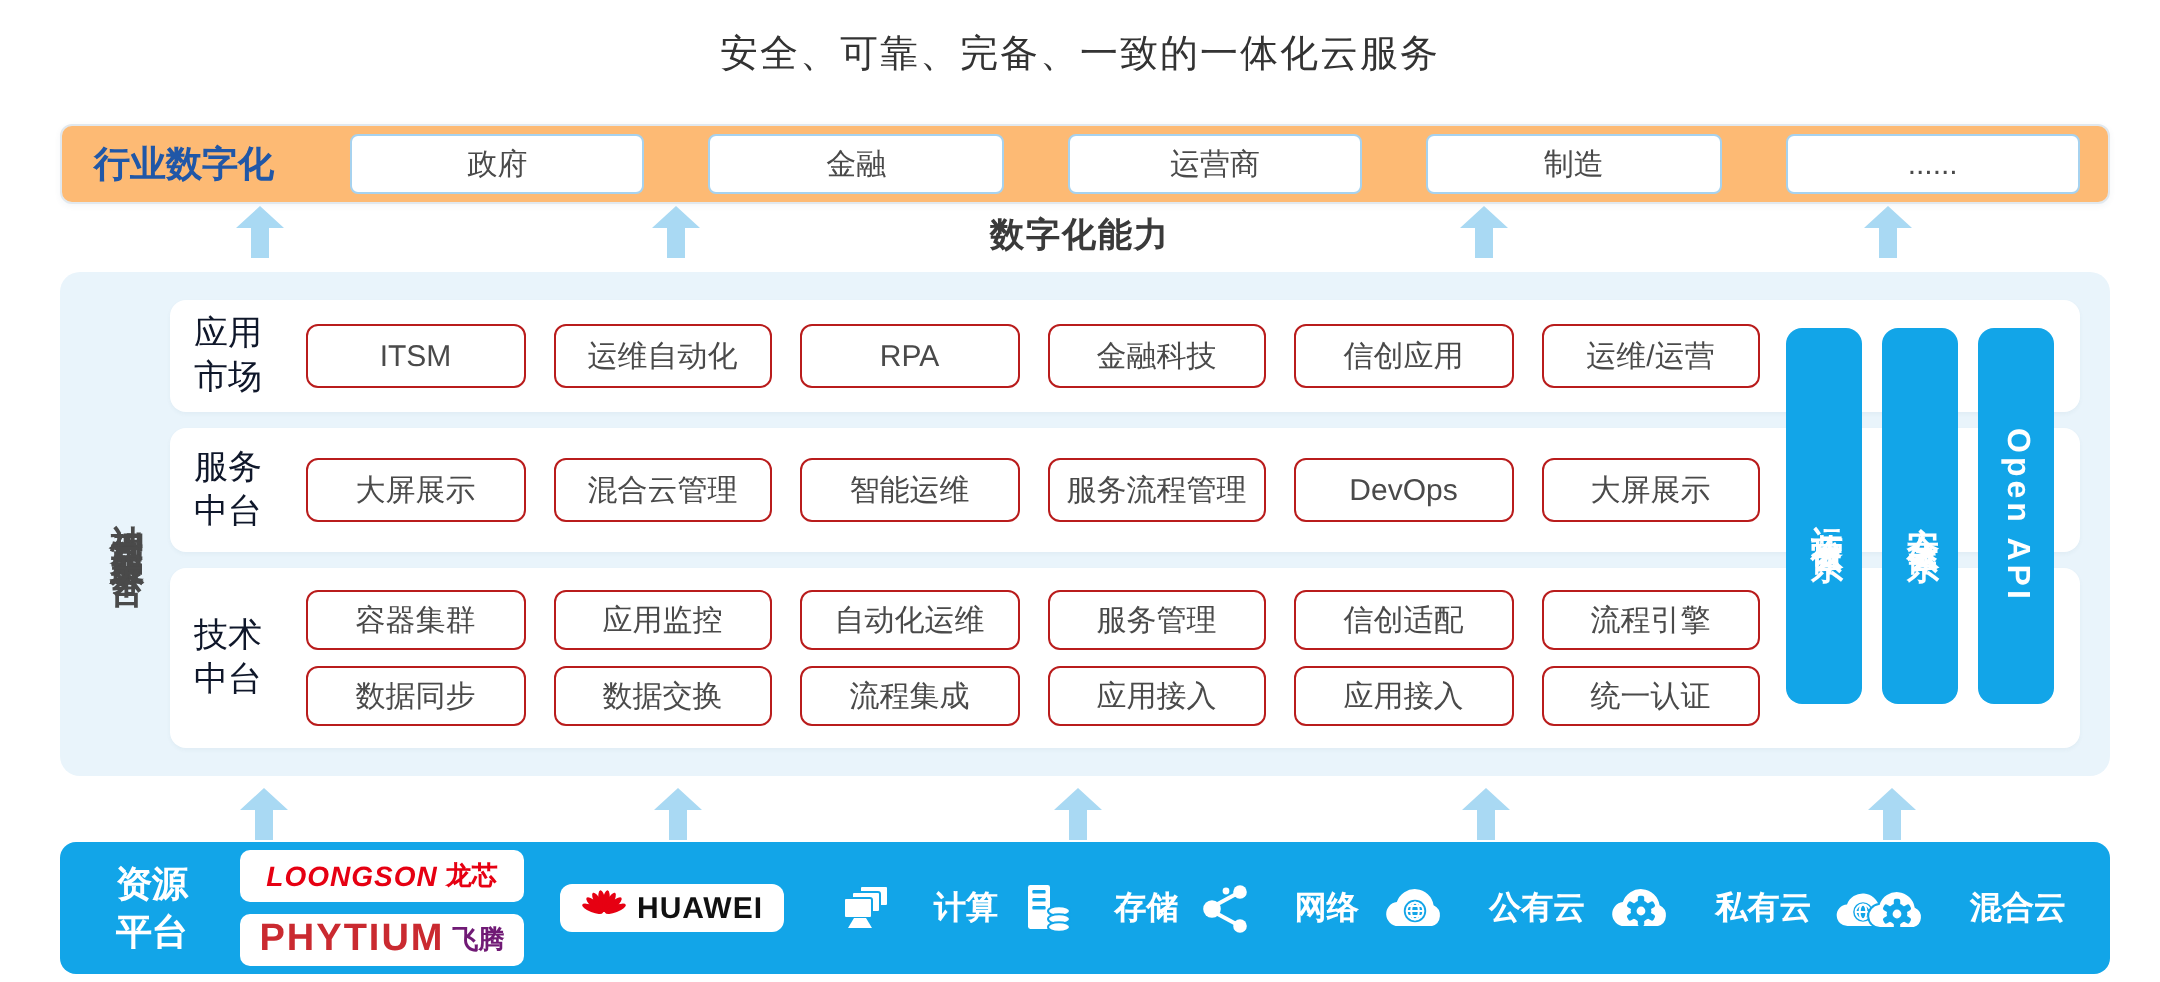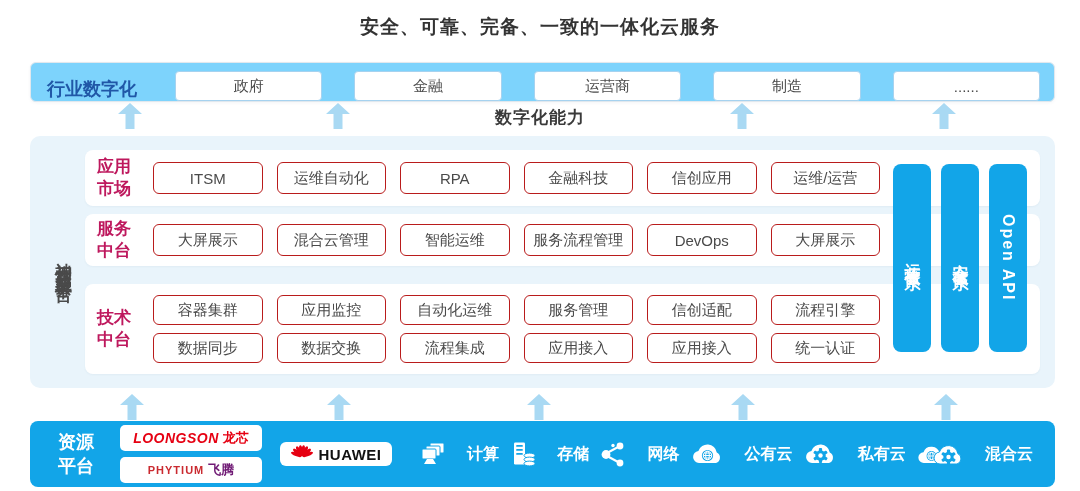--- a/index.html
+++ b/index.html
@@ -6,29 +6,29 @@
   html, body { background: #fff; }
   body {
     font-family: "Liberation Sans", "DejaVu Sans", sans-serif;
     width: 1080px; height: 491px; position: relative; overflow: hidden;
   }
   .stage { position: absolute; inset: 0; width: 1080px; height: 491px; }
 
   
   .main-title {
     position: absolute; top: 14px; left: 0; right: 0;
-    text-align: center; font-size: 19px; font-weight: bold; color: #333;
+    text-align: center; font-size: 19px; font-weight: normal; color: #333;
     letter-spacing: 1px;
   }
 
   
   .industry-row {
     position: absolute; left: 30px; top: 62px; width: 1025px; height: 40px;
-    background: #7dd3fc; border: 1px solid #e1e8ee; border-radius: 6px;
-    display: flex; align-items: flex-end; padding: 0 14px 0 16px; gap: 32px;
+    background: #fdba74; border: 1px solid #e1e8ee; border-radius: 6px;
+    display: flex; align-items: center; padding: 0 14px 0 16px; gap: 32px;
     box-shadow: 0 1px 3px rgba(60,90,120,.06);
   }
   .industry-label {
     font-size: 18px; font-weight: bold; color: #2057a7; white-space: nowrap;
     margin-right: 6px;
   }
   .industry-chip {
     flex: 1; height: 30px; border: 1px solid #a6d2ef; border-radius: 4px;
     background: #fff; color: #4a4a4a; font-size: 15px;
     display: flex; align-items: center; justify-content: center;
@@ -53,25 +53,25 @@
     font-size: 17px; font-weight: bold; color: #4a4a4a; letter-spacing: 3px;
   }
   .p-row {
     position: absolute; left: 55px; width: 955px;
     background: #fff; border-radius: 8px;
     display: flex; align-items: center;
     padding: 0 160px 0 12px; gap: 12px;
     box-shadow: 0 1px 2px rgba(60,90,120,.05);
   }
   .p-row-1 { top: 14px;  height: 56px; }
-  .p-row-2 { top: 78px;  height: 52px; }
+  .p-row-2 { top: 78px;  height: 62px; }
   .p-row-3 { top: 148px; height: 90px; }
   .p-row-label {
-    width: 40px; min-width: 40px; font-size: 17px; font-weight: bold;
-    color: #be185d; line-height: 1.3; margin-right: 4px;
+    width: 40px; min-width: 40px; font-size: 17px; font-weight: normal;
+    color: #0f172a; line-height: 1.3; margin-right: 4px;
   }
   .chip-line { flex: 1; display: flex; gap: 14px; }
   .chip-col  { flex: 1; display: flex; flex-direction: column; gap: 8px; }
   .chip {
     flex: 1; height: 32px; border: 1px solid #b91c1c; border-radius: 6px;
     background: #fff; color: #4a4a4a; font-size: 15px;
     display: flex; align-items: center; justify-content: center;
     white-space: nowrap;
   }
   .chip-col .chip-line .chip { height: 30px; }
@@ -97,21 +97,21 @@
     width: 40px; min-width: 40px; color: #fff; font-size: 18px;
     font-weight: bold; line-height: 1.35; margin-right: 4px;
   }
   .logo-stack { display: flex; flex-direction: column; gap: 6px; }
   .logo-pill {
     width: 142px; height: 26px; background: #fff; border-radius: 5px;
     display: flex; align-items: center; justify-content: center; gap: 4px;
   }
   .loongson-text { color: #e60012; font-weight: bold; font-style: italic; font-size: 14px; letter-spacing: .5px; }
   .loongson-cn   { color: #e60012; font-weight: bold; font-size: 13px; font-style: normal; }
-  .phytium-text  { color: #ca2a30; font-weight: bold; font-size: 11px; letter-spacing: 1px; text-align: right; }
+  .phytium-text  { color: #ca2a30; font-weight: bold; font-size: 19px; letter-spacing: 1px; text-align: right; }
   .phytium-cn    { color: #701a75; font-weight: bold; font-size: 13px; }
   .huawei-pill {
     width: 112px; height: 24px; background: #fff; border-radius: 6px;
     display: flex; align-items: center; justify-content: center; gap: 6px;
   }
   .huawei-text { color: #111; font-weight: bold; font-size: 15px; letter-spacing: .5px; }
 
   .res-items { flex: 1; display: flex; align-items: center; justify-content: space-between; margin-left: 10px; }
   .res-item  { display: flex; align-items: center; gap: 20px; }
   .res-item-label { color: #fff; font-size: 16px; font-weight: 600; white-space: nowrap; }

